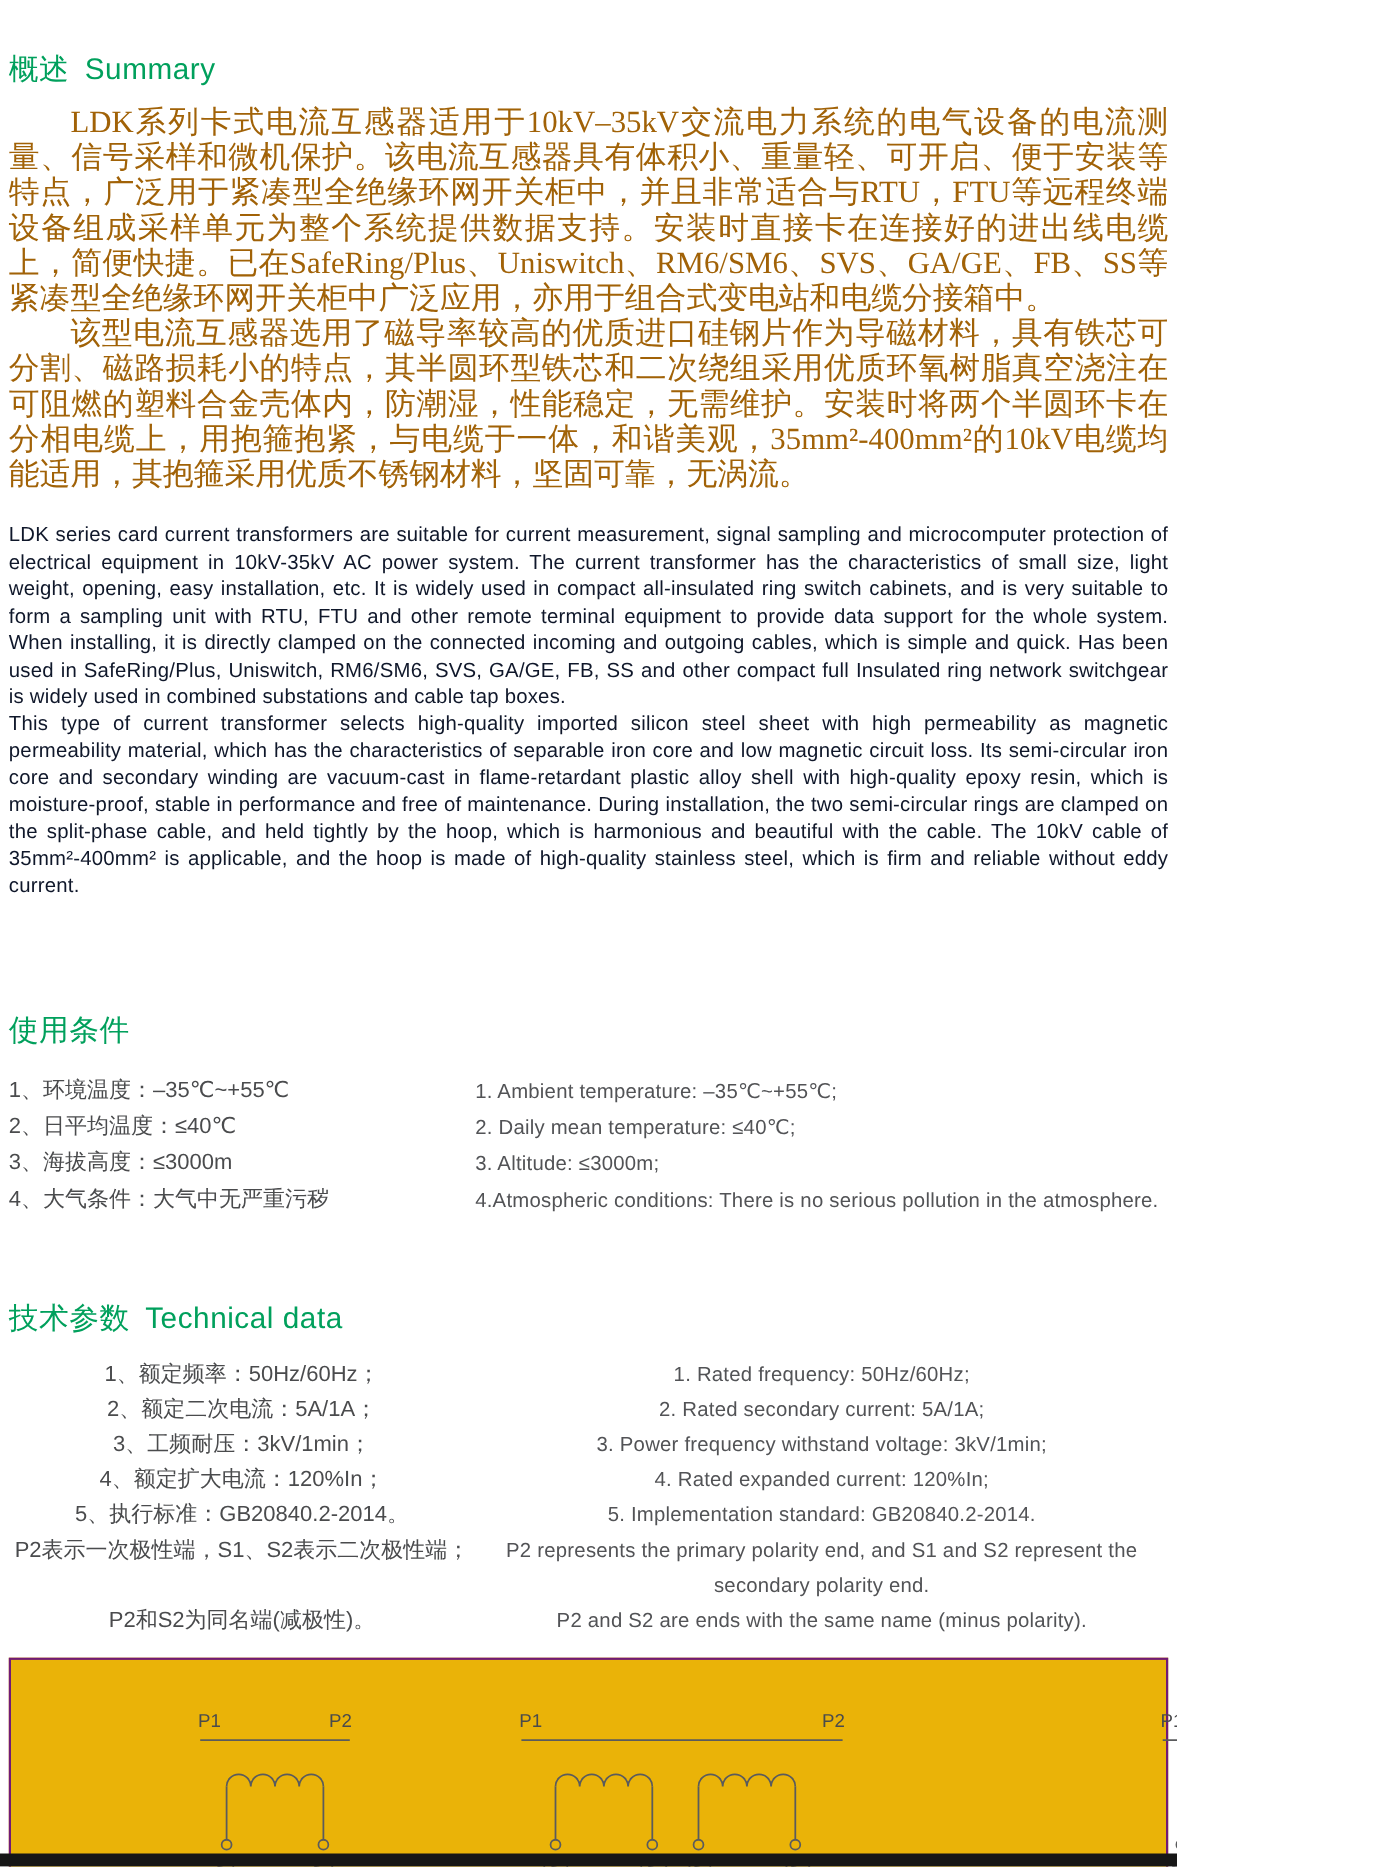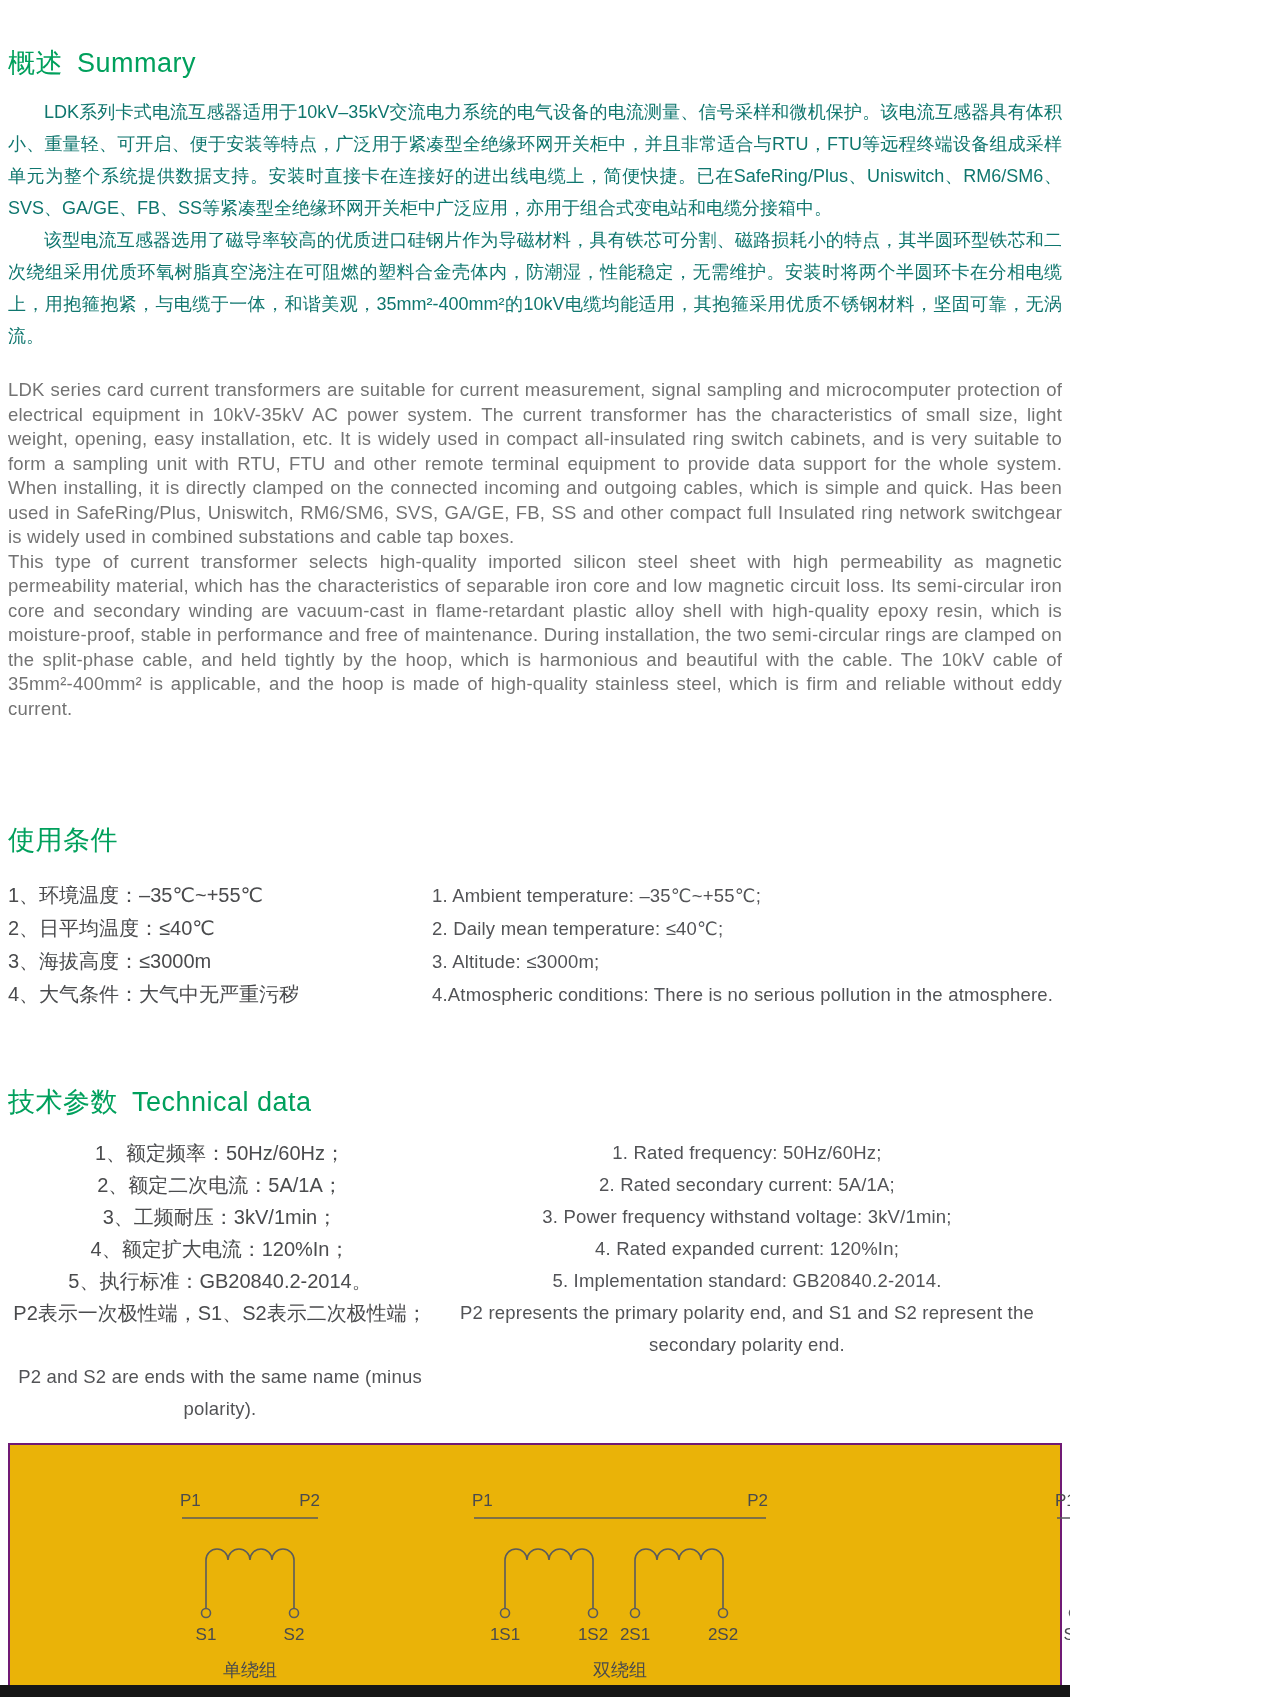--- a/index.html
+++ b/index.html
@@ -16,31 +16,32 @@
   h2.sec-head {
     color:#00a05c;
     font-size:27px;
     font-weight:400;
     line-height:38px;
     letter-spacing:0.5px;
   }
   h2.sec-head .en-part { margin-left:14px; }
   .h-summary { margin-top:44px; margin-bottom:14px; }
   p.zh {
-    font-size:18px;
+    font-size:28px;
     line-height:32px;
     text-indent:2em;
-    color:#0f766e;
+    color:#a16207;
     text-align:justify;
+    font-family:Liberation Serif, serif;
   }
   p.en-para {
     font-size:18.5px;
     line-height:24.5px;
     letter-spacing:0.2px;
-    color:#737373;
+    color:#0f172a;
     text-align:justify;
   }
   p.en-first { margin-top:26px; }
   .h-usage { margin-top:100px;font-family:Liberation Serif, serif; }
   .h-tech { margin-top:72px; }
   .h-diagram { margin-top:60px; }
   .two-col { margin-top:20px; }
   .two-col.tech { margin-top:16px;text-align:center; }
   .row { display:grid; grid-template-columns:424px 1fr; }
   .cell.zh-item {
@@ -144,20 +145,21 @@
         </div>
         <div class="row">
           <div class="cell zh-item">5、执行标准：GB20840.2-2014。</div>
           <div class="cell en-item">5. Implementation standard: GB20840.2-2014.</div>
         </div>
         <div class="row">
           <div class="cell zh-item">P2表示一次极性端，S1、S2表示二次极性端；</div>
           <div class="cell en-item">P2 represents the primary polarity end, and S1 and S2 represent the secondary polarity end.</div>
         </div>
         <div class="row">
+          <div class="cell zh-item">P2和S2为同名端(减极性)。</div>
           <div class="cell en-item">P2 and S2 are ends with the same name (minus polarity).</div>
         </div>
       </div>
     </section>
 
   </div>
 
   <div class="diagram-box">
 
     <div class="diag diag-1">

